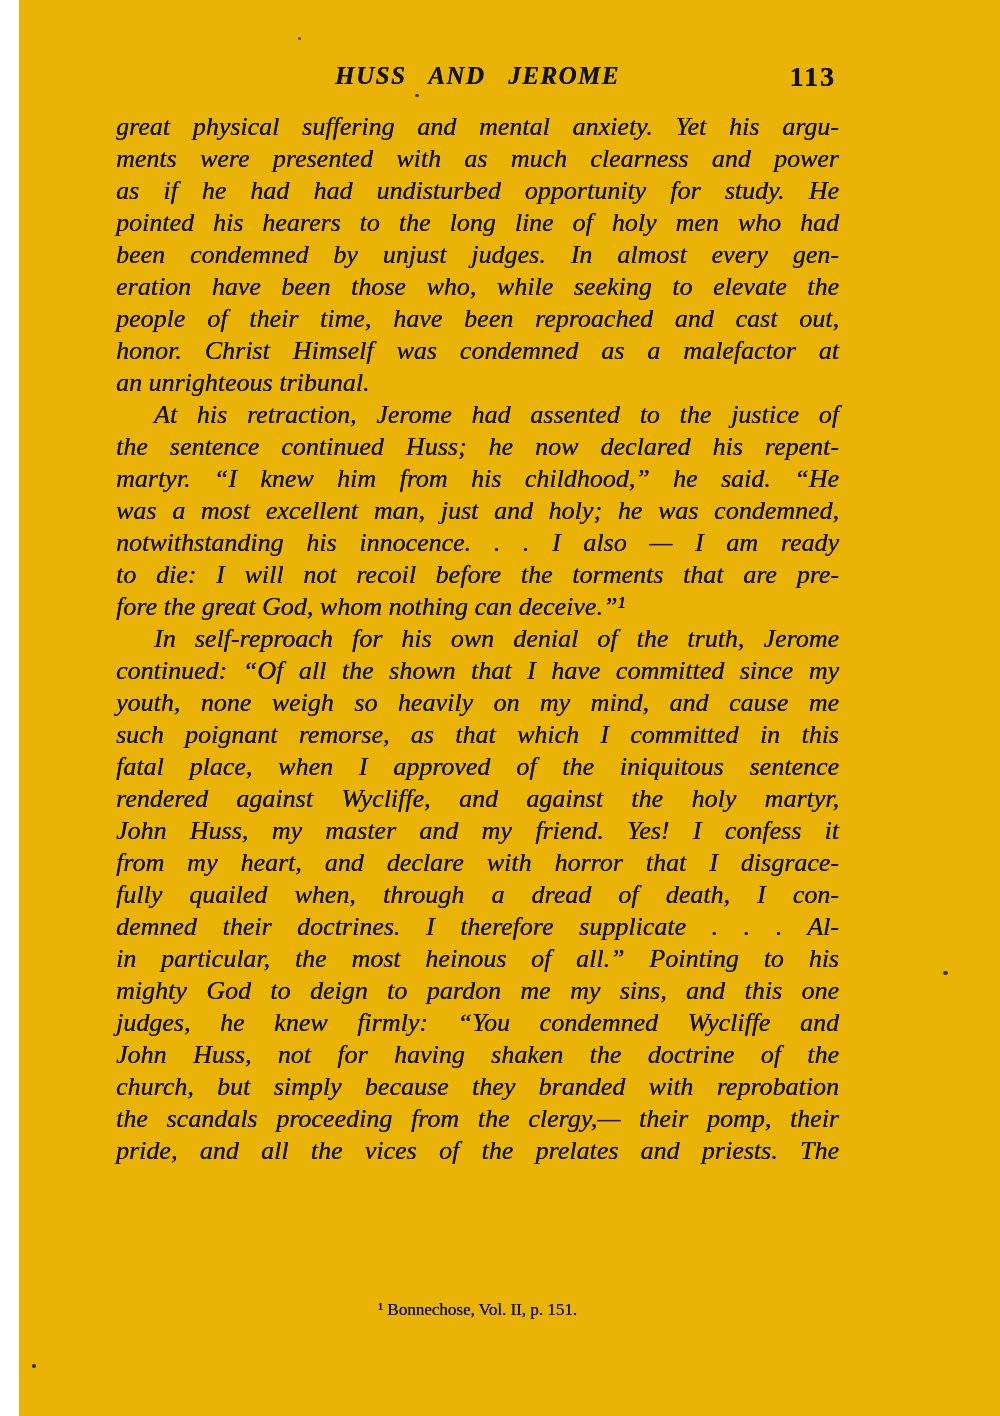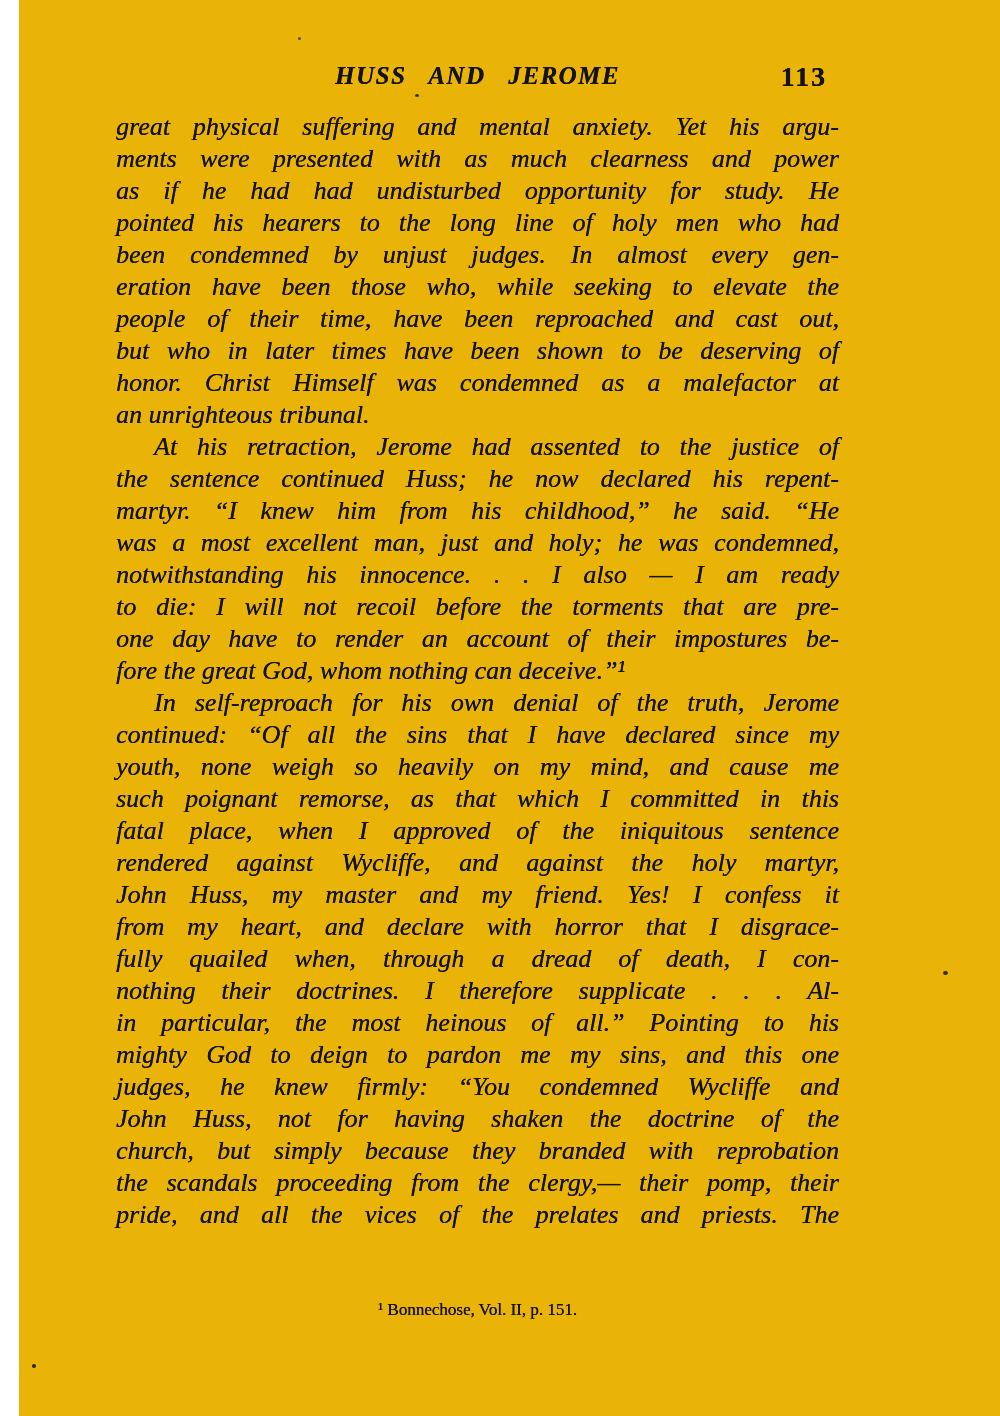--- a/index.html
+++ b/index.html
@@ -26,21 +26,21 @@
     text-align: center;
     font-style: italic;
     font-weight: 700;
     font-size: 25px;
     letter-spacing: 1.5px;
     word-spacing: 15px;
     text-shadow: 0.3px 0 0 currentColor;
   }
   .pagenum {
     position: absolute;
-    right: 12px;
+    right: 3px;
     top: -1px;
     font-size: 28px;
     font-weight: 700;
     letter-spacing: 2px;
     text-shadow: 0.3px 0 0 currentColor;
   }
   
   .bodytext {
     position: absolute;
     left: 97px;
@@ -96,41 +96,39 @@
   </div>
 
   <div class="bodytext">
     <div class="line">great physical suffering and mental anxiety.  Yet his argu-</div>
     <div class="line">ments were presented with as much clearness and power</div>
     <div class="line">as if he had had undisturbed opportunity for study.  He</div>
     <div class="line">pointed his hearers to the long line of holy men who had</div>
     <div class="line">been condemned by unjust judges.  In almost every gen-</div>
     <div class="line">eration have been those who, while seeking to elevate the</div>
     <div class="line">people of their time, have been reproached and cast out,</div>
-    <div class="line">but who in later times have been shown to be deserving of</div>
     <div class="line">honor.  Christ Himself was condemned as a malefactor at</div>
     <div class="line end">an unrighteous tribunal.</div>
     <div class="line indent">At his retraction, Jerome had assented to the justice of</div>
     <div class="line">the sentence continued Huss; he now declared his repent-</div>
     <div class="line">martyr.  “I knew him from his childhood,” he said.  “He</div>
     <div class="line">was a most excellent man, just and holy; he was condemned,</div>
     <div class="line">notwithstanding his innocence.  .  .  I also — I am ready</div>
     <div class="line">to die: I will not recoil before the torments that are pre-</div>
-    <div class="line">one day have to render an account of their impostures be-</div>
     <div class="line end">fore the great God, whom nothing can deceive.”¹</div>
     <div class="line indent">In self-reproach for his own denial of the truth, Jerome</div>
-    <div class="line">continued: “Of all the sins that I have declared since my</div>
+    <div class="line">continued: “Of all the shown that I have committed since my</div>
     <div class="line">youth, none weigh so heavily on my mind, and cause me</div>
     <div class="line">such poignant remorse, as that which I committed in this</div>
     <div class="line">fatal place, when I approved of the iniquitous sentence</div>
     <div class="line">rendered against Wycliffe, and against the holy martyr,</div>
     <div class="line">John Huss, my master and my friend.  Yes! I confess it</div>
     <div class="line">from my heart, and declare with horror that I disgrace-</div>
     <div class="line">fully quailed when, through a dread of death, I con-</div>
-    <div class="line">nothing their doctrines.  I therefore supplicate . . . Al-</div>
+    <div class="line">demned their doctrines.  I therefore supplicate . . . Al-</div>
     <div class="line">in particular, the most heinous of all.”  Pointing to his</div>
     <div class="line">mighty God to deign to pardon me my sins, and this one</div>
     <div class="line">judges, he knew firmly: “You condemned Wycliffe and</div>
     <div class="line">John Huss, not for having shaken the doctrine of the</div>
     <div class="line">church, but simply because they branded with reprobation</div>
     <div class="line">the scandals proceeding from the clergy,— their pomp, their</div>
     <div class="line">pride, and all the vices of the prelates and priests.  The</div>
   </div>
 
   <div class="footnote">

